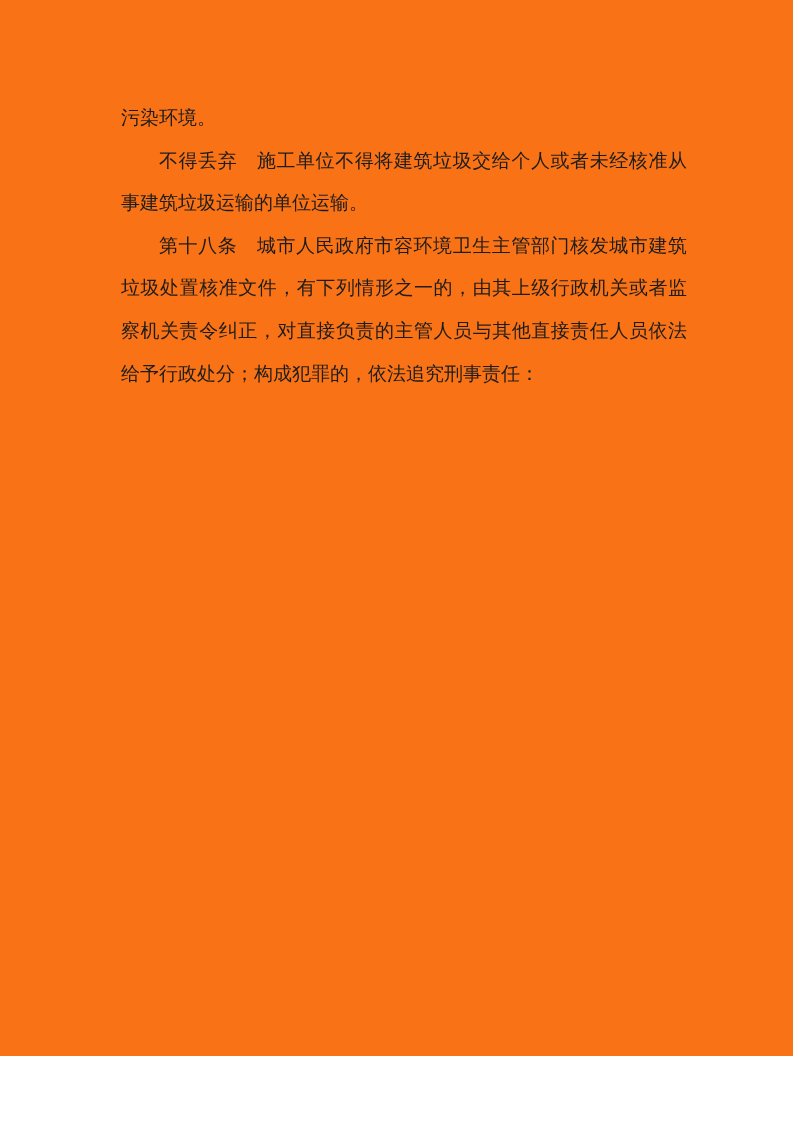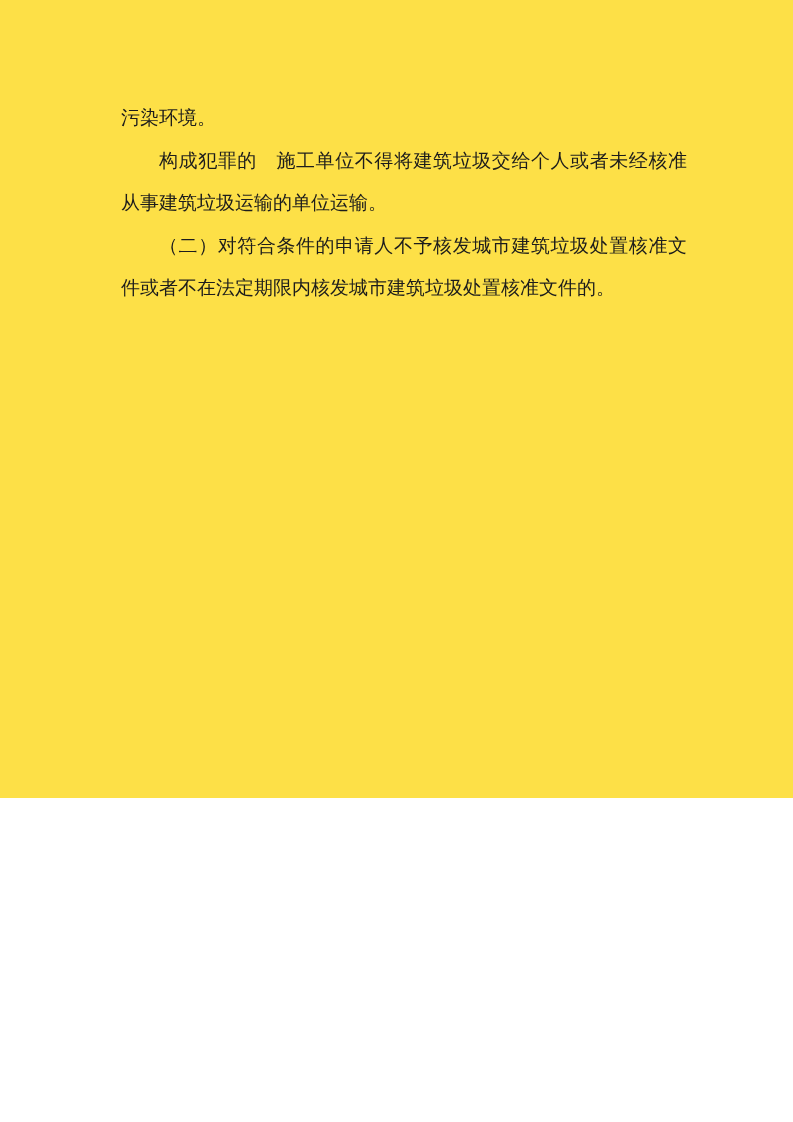--- a/index.html
+++ b/index.html
@@ -3,22 +3,22 @@
 <meta charset="utf-8">
 <style>
   html, body {
     margin: 0;
     padding: 0;
     background: #ffffff;
   }
   .page {
     position: relative;
     width: 793px;
-    height: 798px;
-    background: #fde047;
+    height: 1056px;
+    background: #f97316;
     overflow: hidden;
     font-family: Liberation Sans, sans-serif;
     color: #1c1c1c;
   }
   .text-block {
     position: absolute;
     left: 121px;
     top: 97px;
     width: 566px;
     font-size: 19px;
@@ -34,16 +34,16 @@
   .para.indent {
     text-indent: 2em;
   }
 </style>
 </head>
 <body>
 
 <div class="page">
   <div class="text-block">
     <p class="para">污染环境。</p>
-    <p class="para indent">构成犯罪的　施工单位不得将建筑垃圾交给个人或者未经核准从事建筑垃圾运输的单位运输。</p>
-    <p class="para indent">（二）对符合条件的申请人不予核发城市建筑垃圾处置核准文件或者不在法定期限内核发城市建筑垃圾处置核准文件的。</p>
+    <p class="para indent">不得丢弃　施工单位不得将建筑垃圾交给个人或者未经核准从事建筑垃圾运输的单位运输。</p>
+    <p class="para indent">第十八条　城市人民政府市容环境卫生主管部门核发城市建筑垃圾处置核准文件，有下列情形之一的，由其上级行政机关或者监察机关责令纠正，对直接负责的主管人员与其他直接责任人员依法给予行政处分；构成犯罪的，依法追究刑事责任：</p>
   </div>
 </div>
 
 </body></html>

